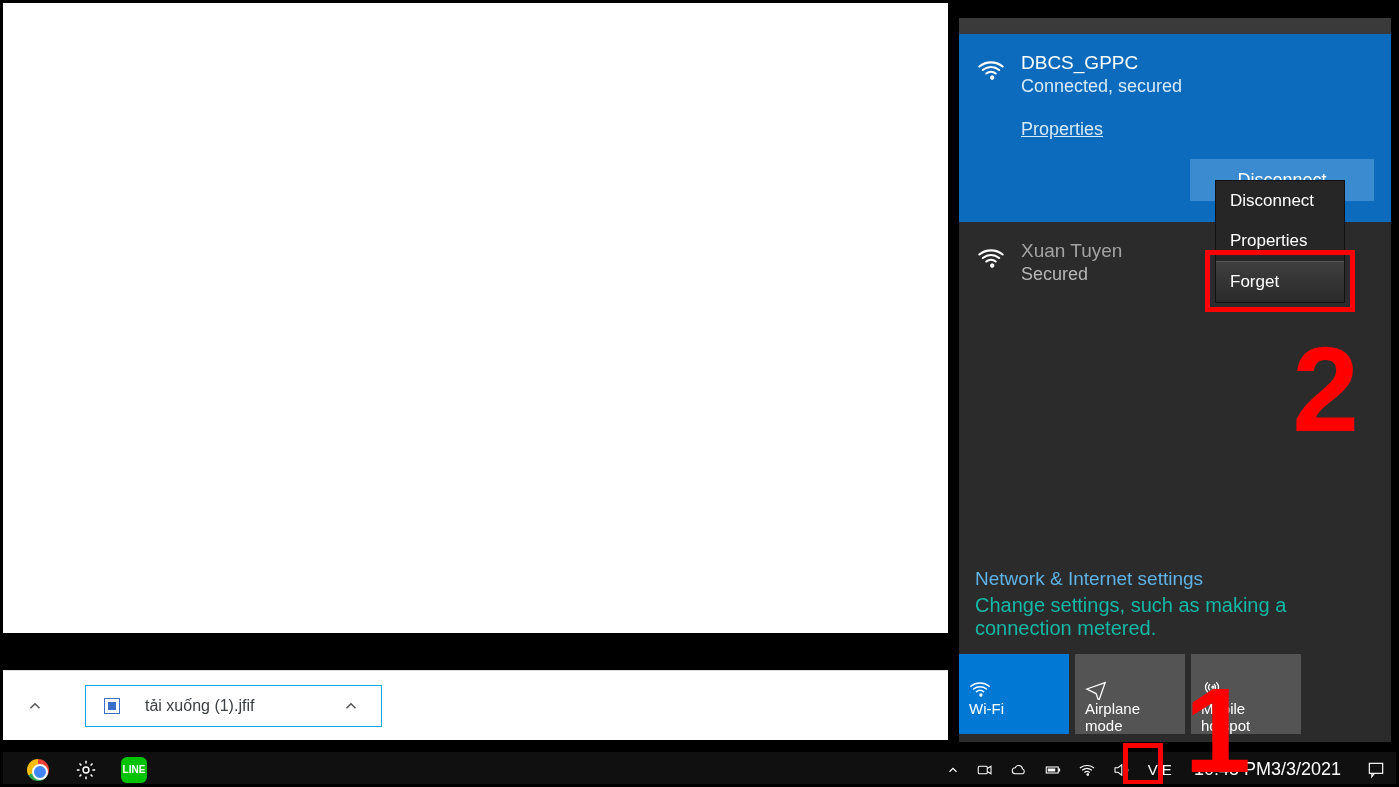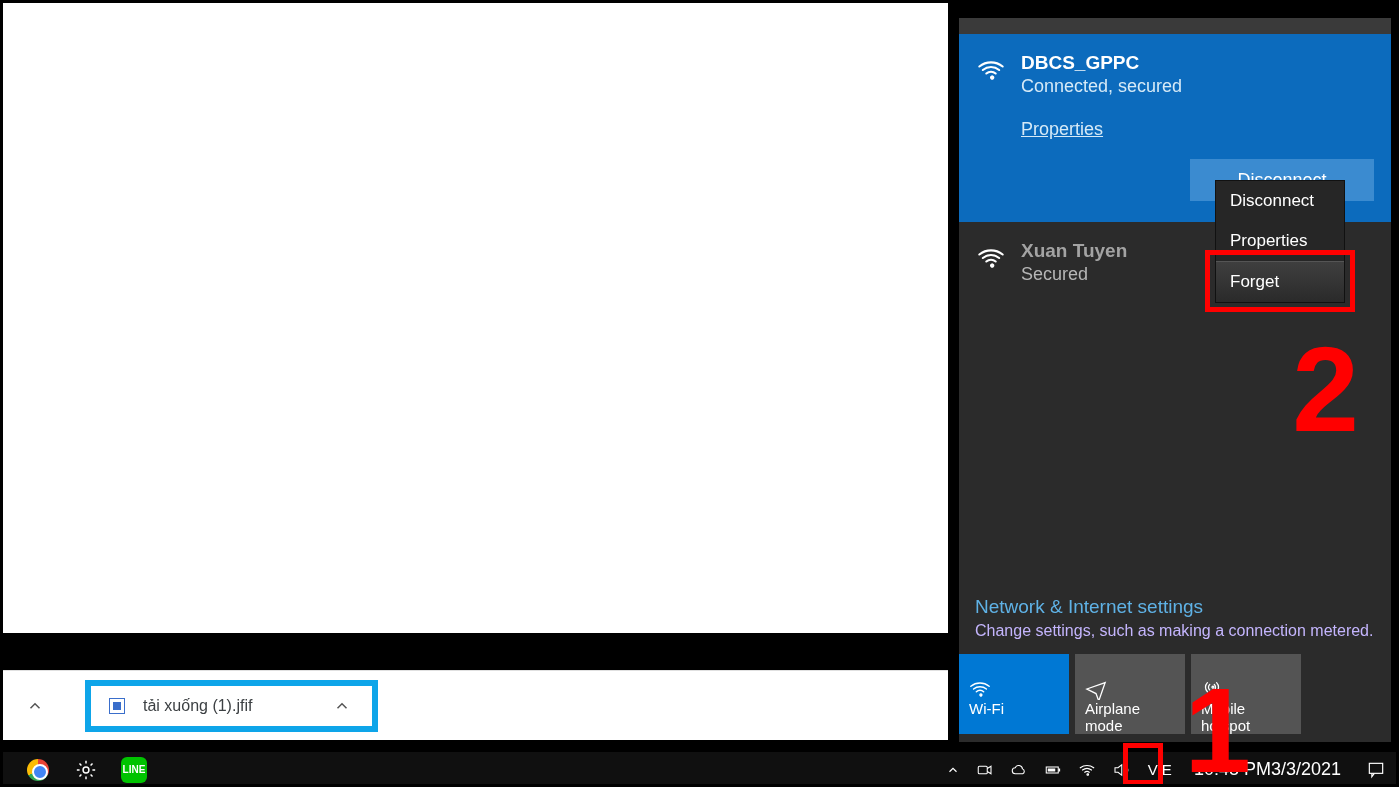--- a/index.html
+++ b/index.html
@@ -16,22 +16,22 @@
     position: absolute; left: 3px; top: 670px; width: 945px; height: 70px;
     background: #fff; border-top: 1px solid #e0e0e0;
     display: flex; align-items: center; gap: 10px; padding: 0 20px;
   }
   .shelf-caret {
     width: 24px; height: 24px; display: flex; align-items: center; justify-content: center;
     color: #555;
     cursor: pointer;
   }
   .download-item {
-    display: flex; align-items: center; gap: 18px;
-    padding: 8px 18px; border: 6px solid #0ea5e9; border-radius: 0;
+    display: flex; align-items: center; gap: 25px;
+    padding: 8px 18px; border: 1px solid #0ea5e9; border-radius: 0;
     margin-left: 28px;
   }
   .download-item .file-ico {
     width: 16px; height: 16px; border: 1px solid #3a6ecb; position: relative;
   }
   .download-item .file-ico::after {
     content: ""; position: absolute; left: 3px; top: 3px; right: 3px; bottom: 3px; background: #3a6ecb;
   }
   .download-item .fname { font-size: 16px; color: #3c4043; margin-right: 60px;}
   .download-caret2 {
@@ -48,21 +48,21 @@
     height: 16px; background: #3a3a3a; width: 100%;
   }
   .net-selected {
     background: #0c6bbd; padding: 18px 18px 22px 18px;
   }
   .net-row { display: flex; align-items: flex-start; gap: 16px; }
   .wifi-ico {
     width: 28px; height: 28px; margin-top: 4px; flex: none;
   }
   .net-names { flex: 1; }
-  .net-ssid { font-size: 19px; color: #fff; font-weight: 700; }
+  .net-ssid { font-size: 19px; color: #fff; font-weight: 400; }
   .net-status { font-size: 18px; color: #d6eaf7; margin-top: 2px; }
   .net-props { margin: 22px 0 0 0; }
   .net-props a { color: #d6eaf7; text-decoration: underline; font-size: 18px; cursor: pointer; }
   .disconnect-btn {
     margin-top: 20px; margin-left: auto; width: 182px; height: 40px;
     background: #3b8bd0; color: #fff; font-size: 18px; border: none; text-align: center;
     display: flex; align-items:center; justify-content:center;
     outline: 2px solid #3b8bd0; outline-offset: -1px;
     cursor: pointer;
     overflow: hidden;
@@ -101,21 +101,21 @@
   }
 
   
   .net-bottom {
     position: absolute; bottom: 8px; left: 0; right: 0; padding: 0; 
   }
   .settings-link {
     padding: 0 16px 0 16px;
   }
   .settings-title { color: #5fb2e6; font-size: 19px; margin-bottom: 4px; cursor:pointer;}
-  .settings-sub { color: #c4b5fd; font-size: 16px; margin-bottom: 14px;}
+  .settings-sub { color: #14b8a6; font-size: 20px; margin-bottom: 14px;}
   .tiles { display: flex; gap: 6px; padding: 0 0 0 0;}
   .tile {
     width: 110px; height: 80px; padding: 24px 10px; color: #fff;
     background: #545454; display: flex; flex-direction: column; justify-content: space-between;
     font-size: 15px; cursor: pointer;
   }
   .tile.active { background: #0078d4; }
   .tile .tile-ico { height: 22px; }
   .tile-label { font-size: 15px; }
 

